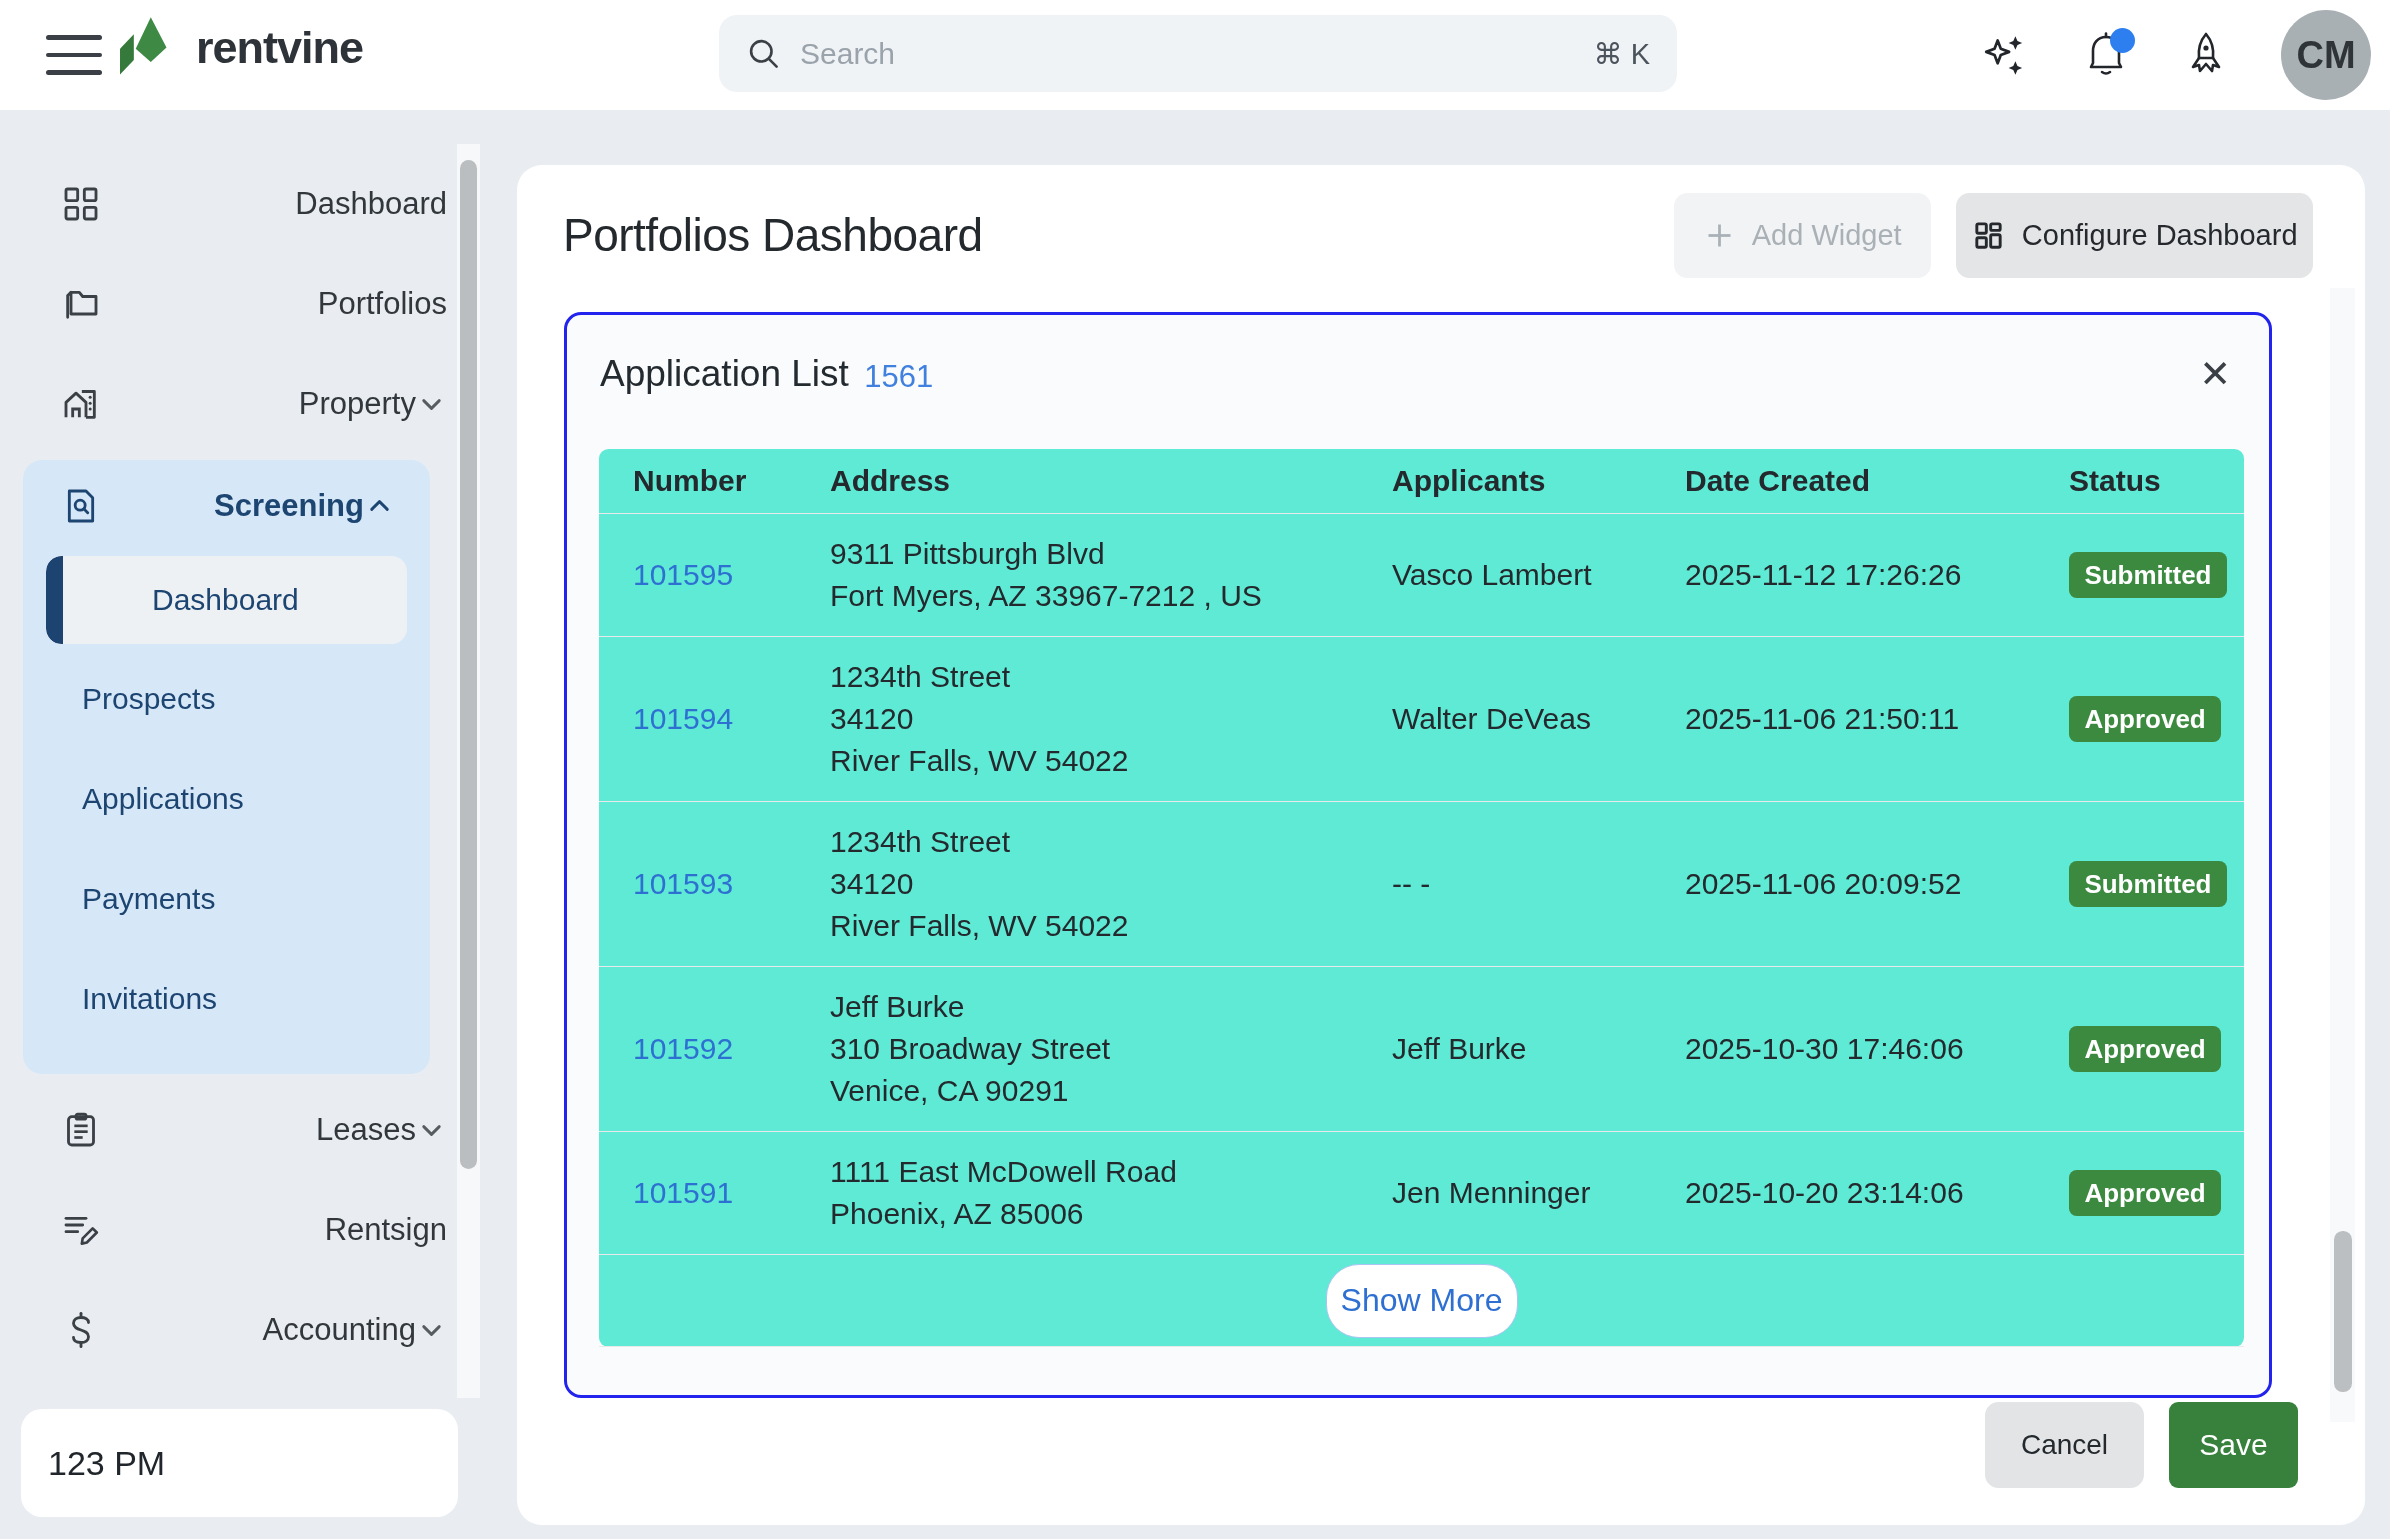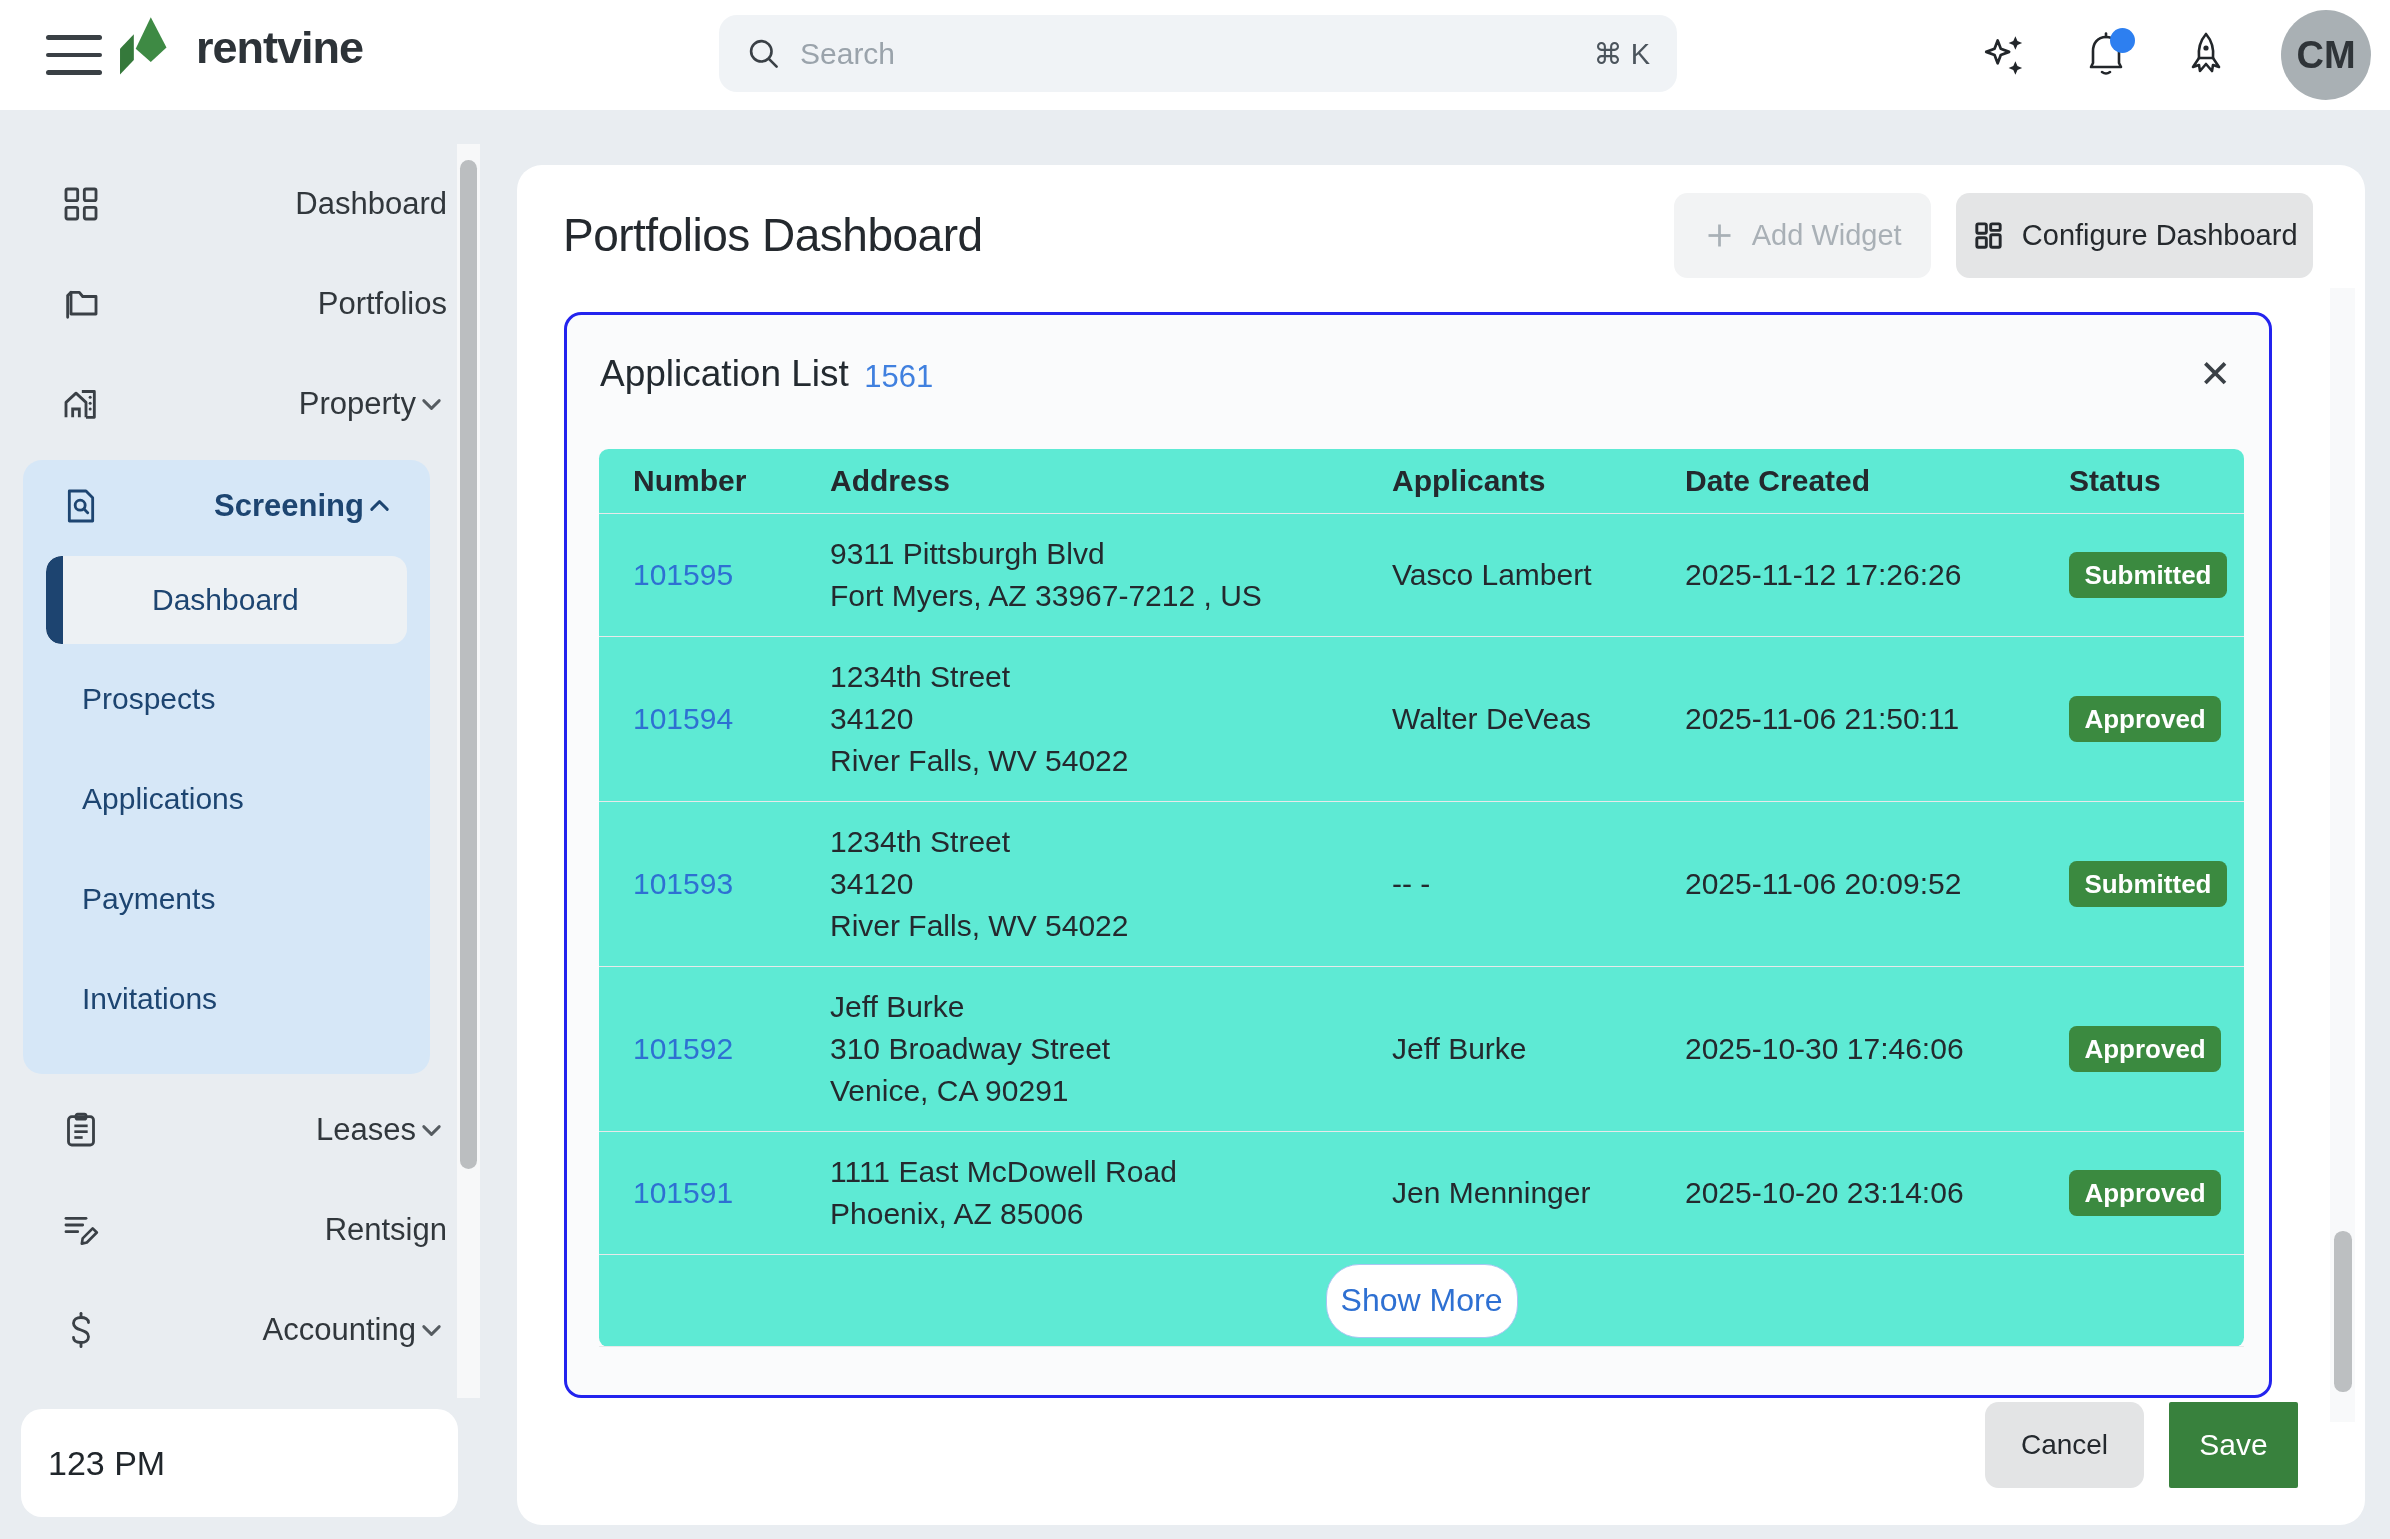--- a/index.html
+++ b/index.html
@@ -55,21 +55,21 @@
   .trow { border-bottom:1.9px solid #e8e9ea; font-size:30px; color:#24292e; }
   .trow > div { padding:19px 9.6px 19px 0; }
   .c-address div { line-height:42px; }
   .num-link { color:#2e70d2; text-decoration:none; cursor:pointer; }
   .badge { display:inline-block; background:#3b8a40; color:#ffffff; font-size:26px; font-weight:700; padding:7.7px 15.4px; border-radius:7.7px; }
   .showmore-row { height:92px; display:flex; align-items:center; justify-content:center; border-bottom:1.9px solid #e8e9ea; }
   .showmore { width:192px; height:74px; border:1.9px solid #a9c6f2; border-radius:33px; background:#ffffff; color:#2e70d2; font-size:32px; display:flex; align-items:center; justify-content:center; cursor:pointer; }
 
   .panel-foot { position:absolute; right:67px; bottom:37px; display:flex; gap:25px; }
   .btn-cancel { width:159px; height:86px; background:#e3e4e5; color:#24292e; font-size:28px; border-radius:13.4px; }
-  .btn-save { width:129px; height:86px; background:#38813d; color:#ffffff; font-size:30px; border-radius:2px; }
+  .btn-save { width:129px; height:86px; background:#38813d; color:#ffffff; font-size:30px; border-radius:9px; }
 
   .main-scroll-track { position:absolute; right:9.6px; top:123px; width:25px; height:1134px; background:#f8f9fa; }
   .main-scroll-thumb { position:absolute; right:13.4px; top:1066px; width:17.3px; height:161px; background:#bcbfc1; border-radius:8.6px; cursor:pointer; }
 
   svg { display:block; }
 </style>
 </head>
 <body>
 
 <div class="topbar">

